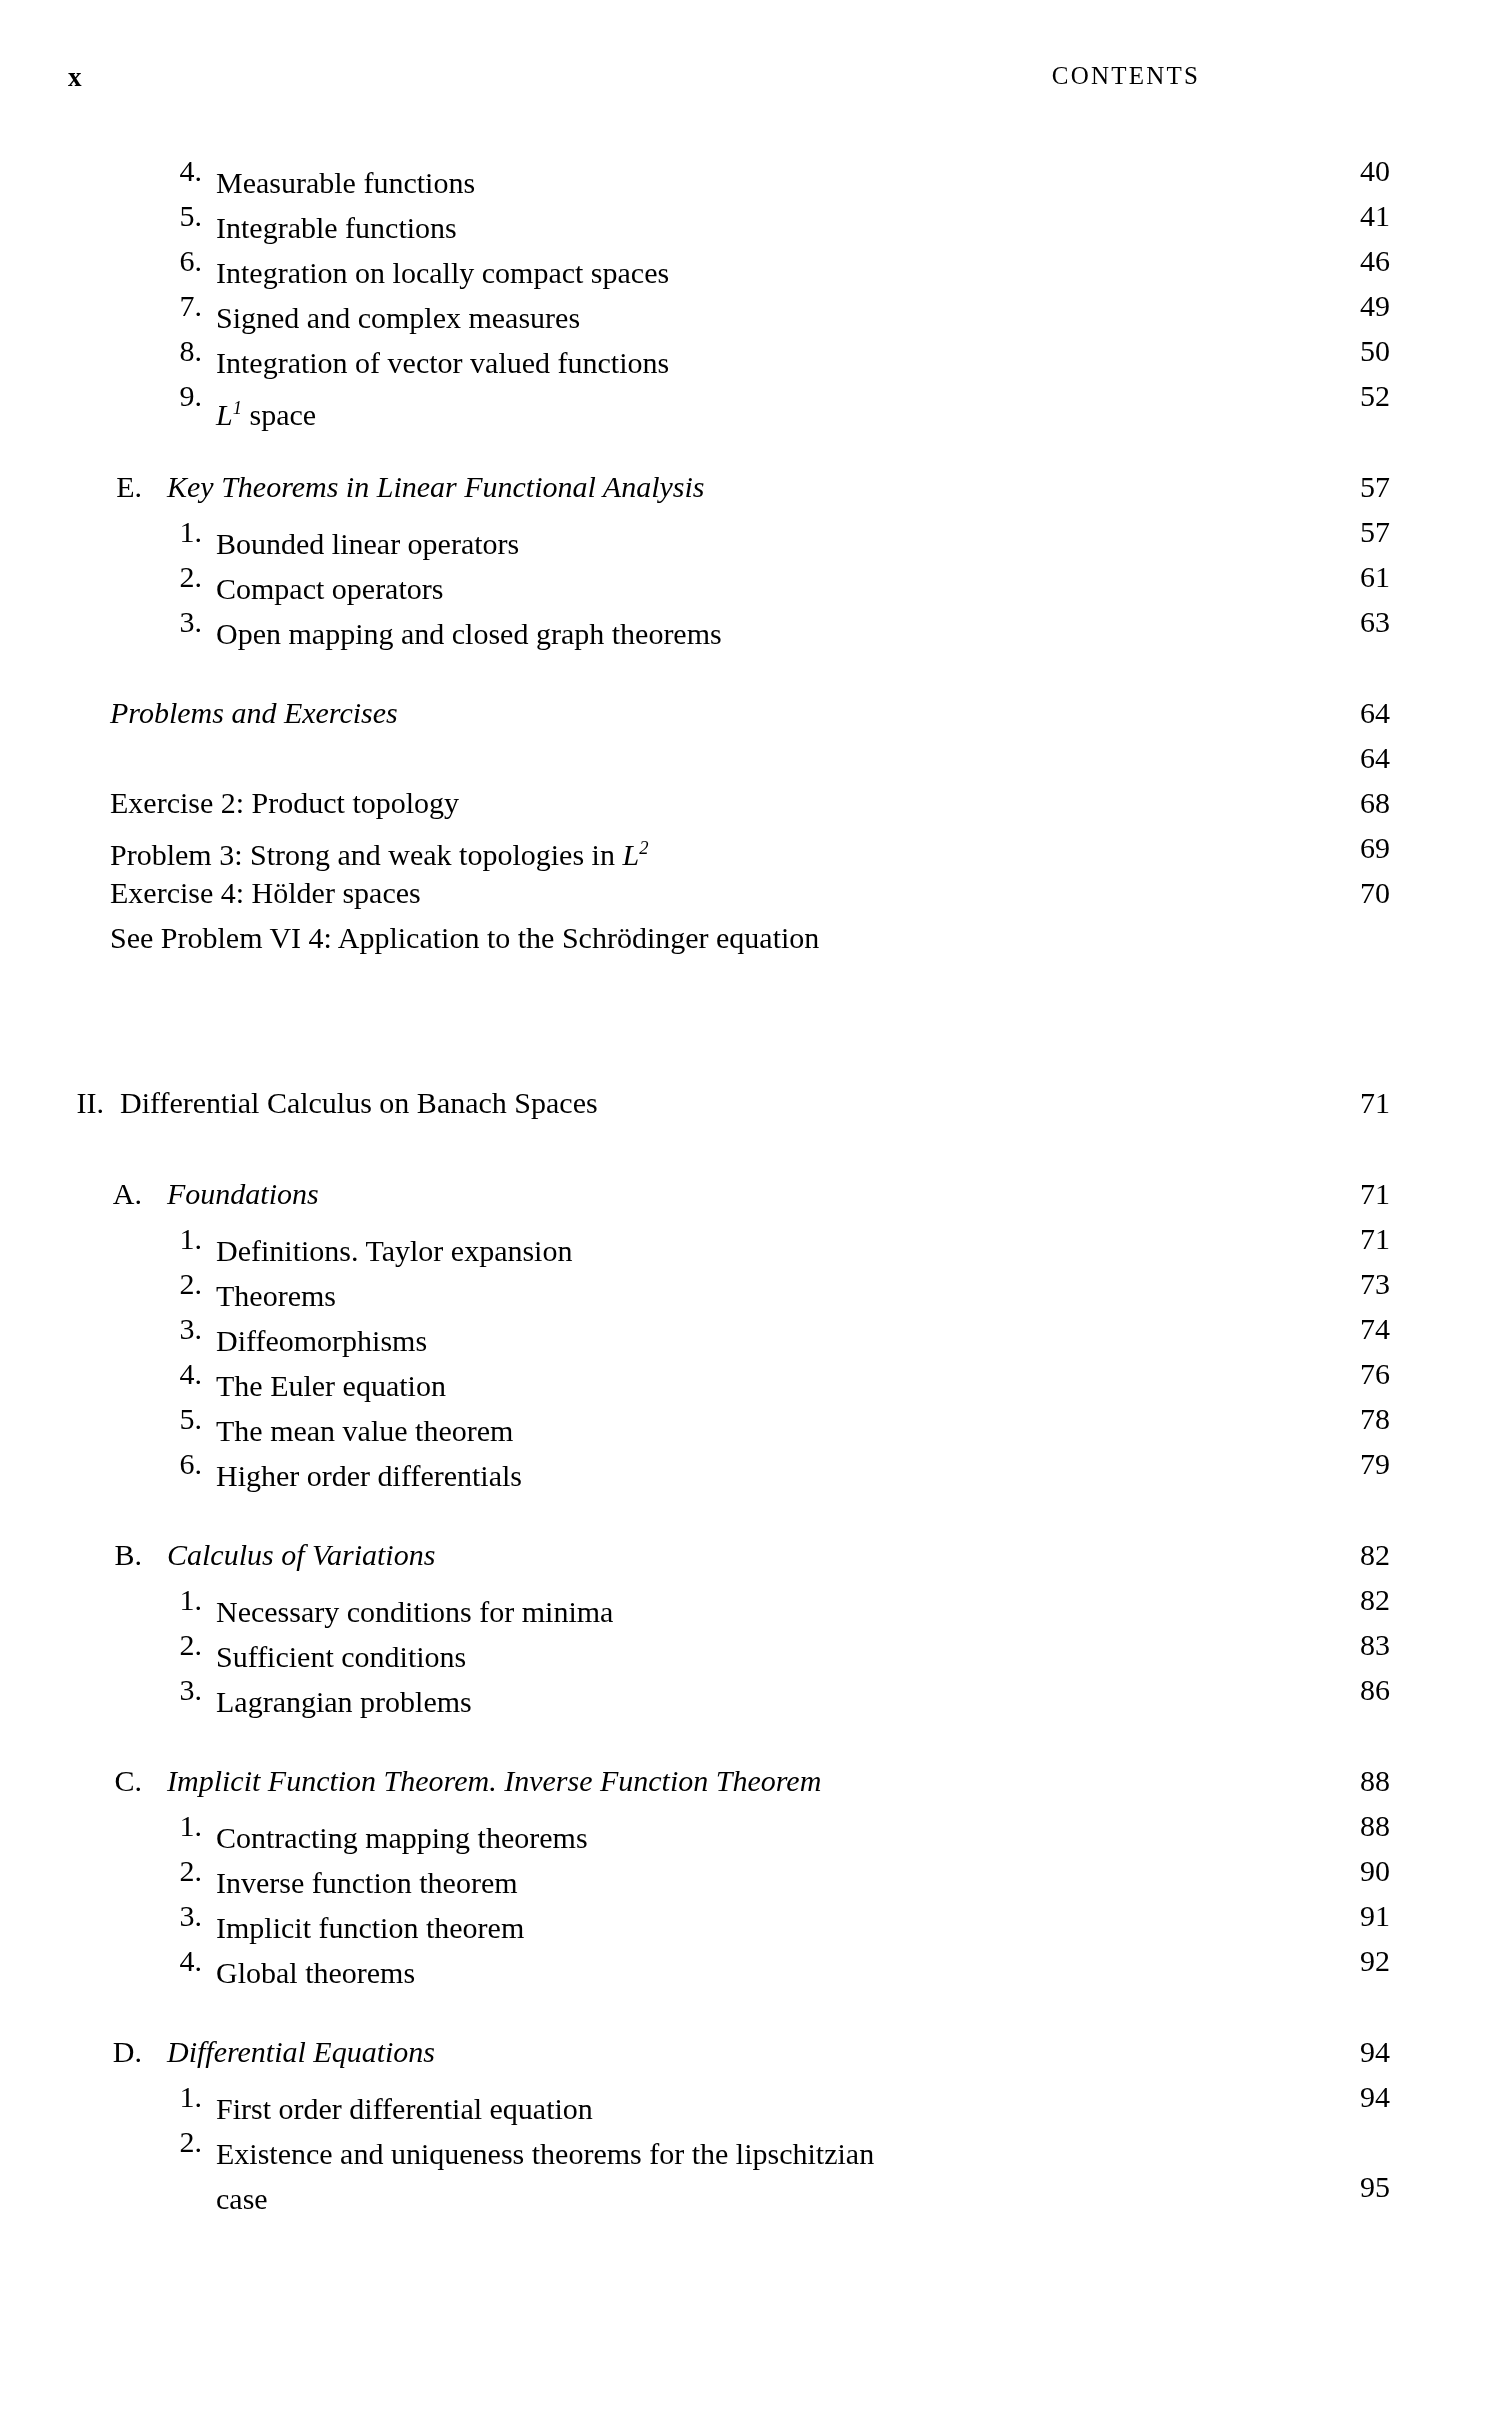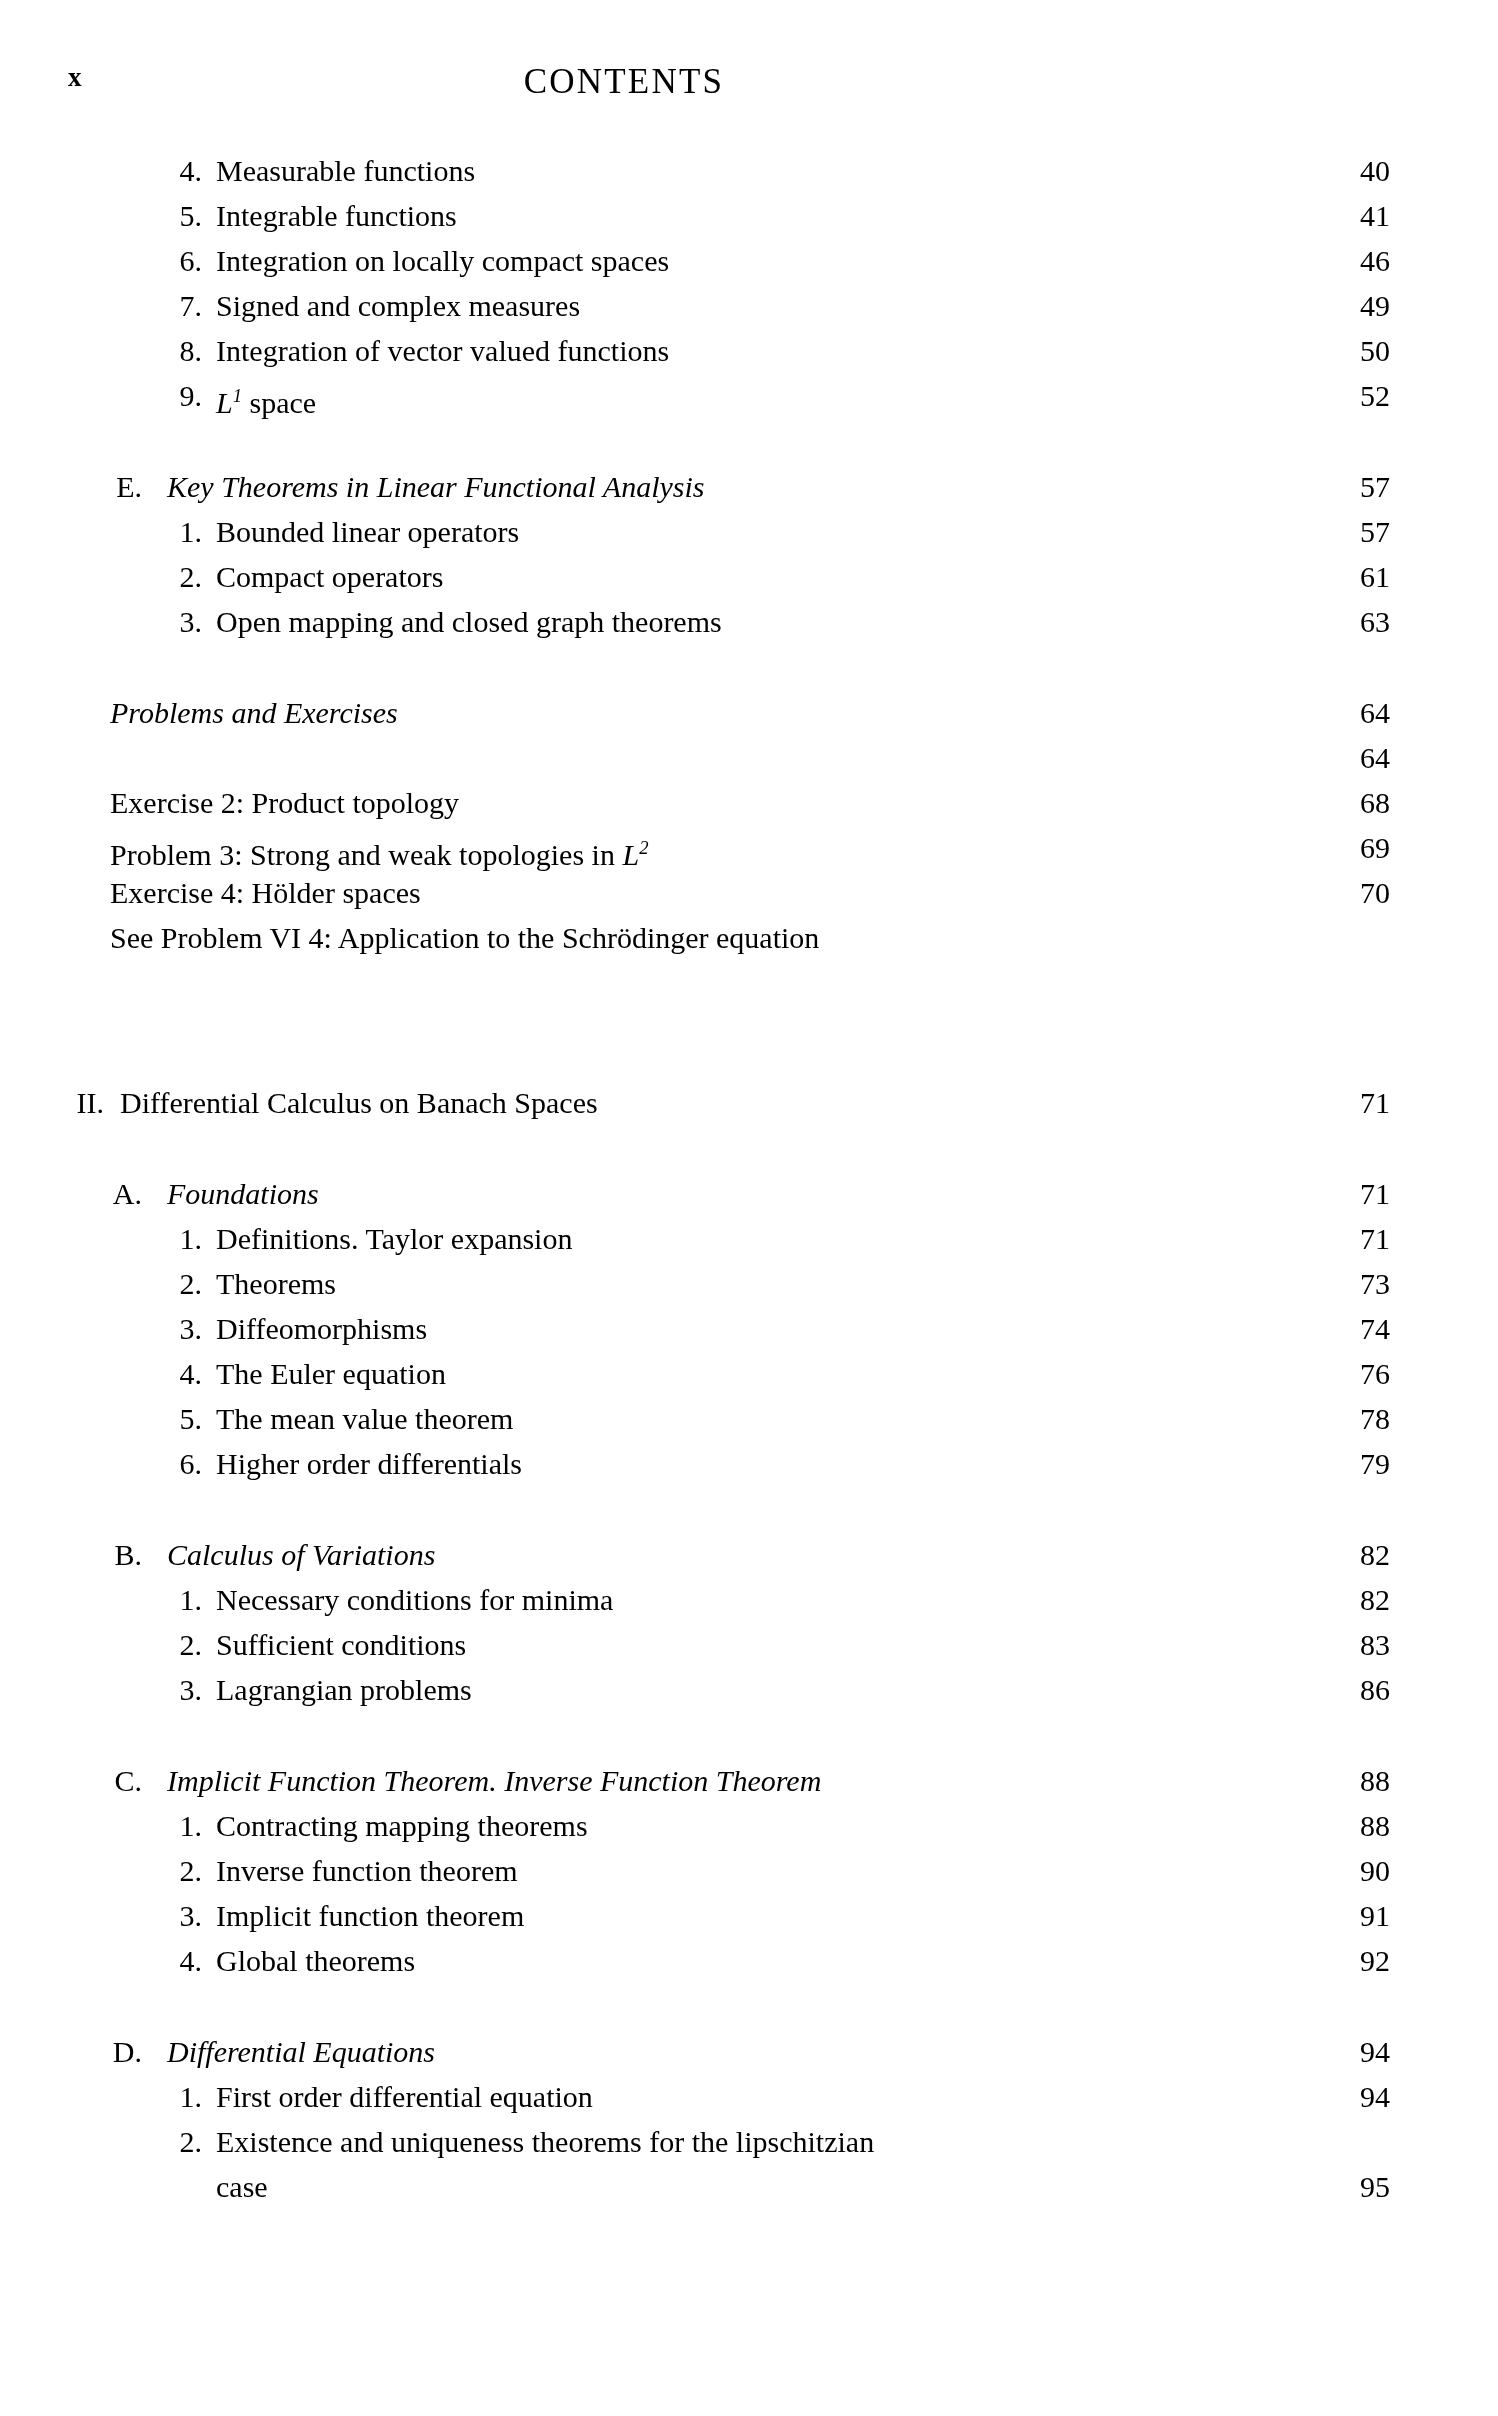--- a/index.html
+++ b/index.html
@@ -35,24 +35,23 @@
     top: 0;
     font-size: 27px;
     font-weight: bold;
     letter-spacing: 0.5px;
   }
   .running-head {
     position: absolute;
     left: 0;
     top: 0;
     width: 1200px;
-    text-align: center;
-    font-size: 35px;
+    text-align: right;
+    font-size: 25px;
     letter-spacing: 2.2px;
-    margin-left: 24px;
   }
   
   .toc {
     position: absolute;
     top: 148px;
     left: 0;
     width: 1498px;
   }
   .entry {
     position: relative;
@@ -76,21 +75,21 @@
     top: 0;
     width: 60px;
     text-align: right;
   }
   
   .lvl-chapter .num { left: 58px; width: 46px; }
   .lvl-chapter .txt { left: 120px; }
   .lvl-section .num { left: 110px; width: 32px; }
   .lvl-section .txt { left: 167px; font-style: italic; }
   .lvl-sub .num { left: 150px; width: 52px; }
-  .lvl-sub .txt { left: 216px; }
+  .lvl-sub .txt { left: 216px; margin-top: 12px; }
   .lvl-plain .txt { left: 110px; }
   .lvl-plain-italic .txt { left: 110px; font-style: italic; }
   .cont-txt { left: 216px; }
   .gap-md { height: 46px; }
   .gap-lg { height: 120px; }
   .sup {
     font-size: 0.62em;
     vertical-align: super;
     font-style: italic;
   }

